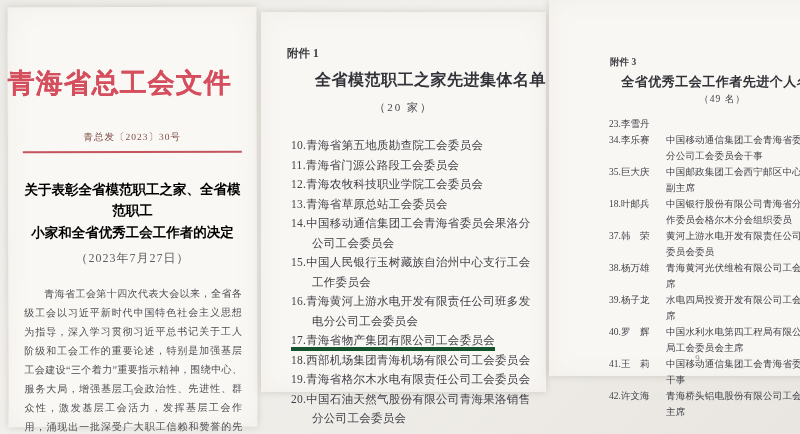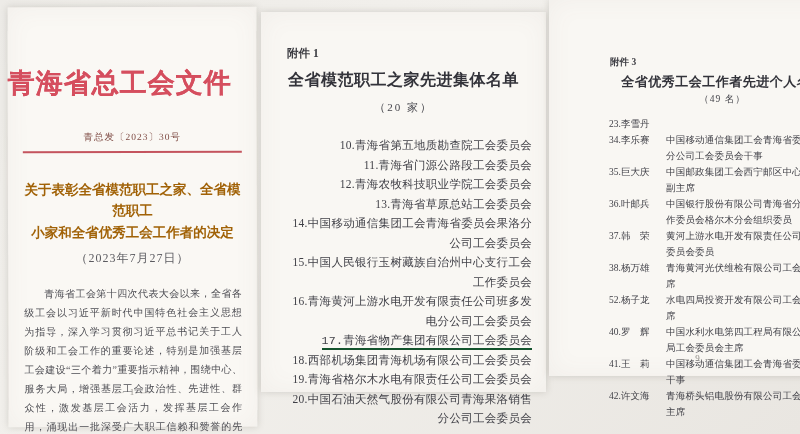--- a/index.html
+++ b/index.html
@@ -18,41 +18,41 @@
   .page-mid{left:261px;top:12px;width:285px;height:380px;background:#f9f7f3;}
   .page-right{left:549px;top:0;width:251px;height:376px;background:#f9f7f3;padding-left:48px;}
 
   
   .red-head{
     margin-top:62px;text-align:left;font-size:27px;font-weight:bold;
     color:#d54e5e;letter-spacing:1px;line-height:1.1;text-shadow:0 0 .6px #d54e5e;
   }
   .doc-no{margin-top:32px;text-align:center;font-size:9.5px;color:#7e4a43;letter-spacing:1px;}
   .red-rule{width:88%;margin:7px auto 0;border:0;border-top:2px solid #c4545e;}
-  .doc-title{margin:26px 10px 0;text-align:center;font-size:13.5px;font-weight:bold;color:#a16207;line-height:1.6;}
+  .doc-title{margin:26px 10px 0;text-align:center;font-size:13.5px;font-weight:bold;color:#000000;line-height:1.6;}
   .doc-date{margin-top:7px;text-align:center;font-size:12px;color:#5b5b60;letter-spacing:1px;}
   .doc-body{
     margin:17px 15px 0 16px;font-size:10px;line-height:19px;color:#4d4d53;
     text-align:justify;text-indent:2em;letter-spacing:.4px;
   }
   .page-num{position:absolute;left:0;right:0;text-align:center;font-size:9px;color:#9a9792;letter-spacing:2px;}
   .page-left .page-num{bottom:30px;}
   .page-right .page-num{bottom:13px;color:#8d8a85;}
 
   
   .att-label{font-weight:bold;color:#3c3c42;}
   .page-mid .att-label{margin:34px 0 0 26px;font-size:11.5px;}
   .att-title{text-align:center;font-weight:bold;color:#33333a;}
-  .page-mid .att-title{margin-top:9px;font-size:16px;letter-spacing:.5px;}
+  .page-mid .att-title{margin-top:9px;font-size:16px;letter-spacing:.5px;text-align:right;}
   .att-count{text-align:center;color:#46464c;}
   .page-mid .att-count{margin-top:9px;font-size:11px;letter-spacing:2px;}
 
-  .org-list{list-style:none;margin:21px 14px 0 30px;padding:0;font-size:11.5px;line-height:19.5px;color:#3f3f46;text-align:right;}
+  .org-list{list-style:none;margin:21px 14px 0 30px;padding:0;font-size:11.5px;line-height:19.5px;color:#3f3f46;}
   .org-list li{padding-left:21px;text-indent:-21px;letter-spacing:.3px;}
-  .u-red{border-bottom:2px solid #14532d;padding-bottom:1px;font-family:Liberation Mono, monospace;}
+  .u-red{border-bottom:4px solid #14532d;padding-bottom:1px;}
 
   .page-right .att-label{margin:56px 0 0 13px;font-size:9.5px;}
   .page-right .att-title{margin-top:4px;font-size:13px;letter-spacing:.5px;}
   .page-right .att-count{margin-top:2px;font-size:9.5px;letter-spacing:1px;}
 
   .person-list{list-style:none;margin:10px 6px 0 12px;padding:0;font-size:9.5px;line-height:16px;color:#3f3f46;}
   .person-list li{display:flex;position:relative;}
   .p-name{width:57px;flex:0 0 57px;white-space:nowrap;}
   .p-desc{flex:1;letter-spacing:.2px;}
 </style>
@@ -103,33 +103,33 @@
         </li>
       <li>
           <span class="p-name">34.李乐赛</span>
           <span class="p-desc">中国移动通信集团工会青海省委员会果洛分公司工会委员会干事</span>
         </li>
       <li>
           <span class="p-name">35.巨大庆</span>
           <span class="p-desc">中国邮政集团工会西宁邮区中心委员会原副主席</span>
         </li>
       <li>
-          <span class="p-name">36.叶邮兵</span>
+          <span class="p-name">18.叶邮兵</span>
           <span class="p-desc">中国银行股份有限公司青海省分行工会工作委员会格尔木分会组织委员</span>
         </li>
       <li>
           <span class="p-name">37.韩　荣</span>
           <span class="p-desc">黄河上游水电开发有限责任公司机关工会委员会委员</span>
         </li>
       <li>
           <span class="p-name">38.杨万雄</span>
           <span class="p-desc">青海黄河光伏维检有限公司工会委员会主席</span>
         </li>
       <li>
-          <span class="p-name">52.杨子龙</span>
+          <span class="p-name">39.杨子龙</span>
           <span class="p-desc">水电四局投资开发有限公司工会委员会主席</span>
         </li>
       <li>
           <span class="p-name">40.罗　辉</span>
           <span class="p-desc">中国水利水电第四工程局有限公司第三分局工会委员会主席</span>
         </li>
       <li>
           <span class="p-name">41.王　莉</span>
           <span class="p-desc">中国移动通信集团工会青海省委员会专职干事</span>
         </li>

